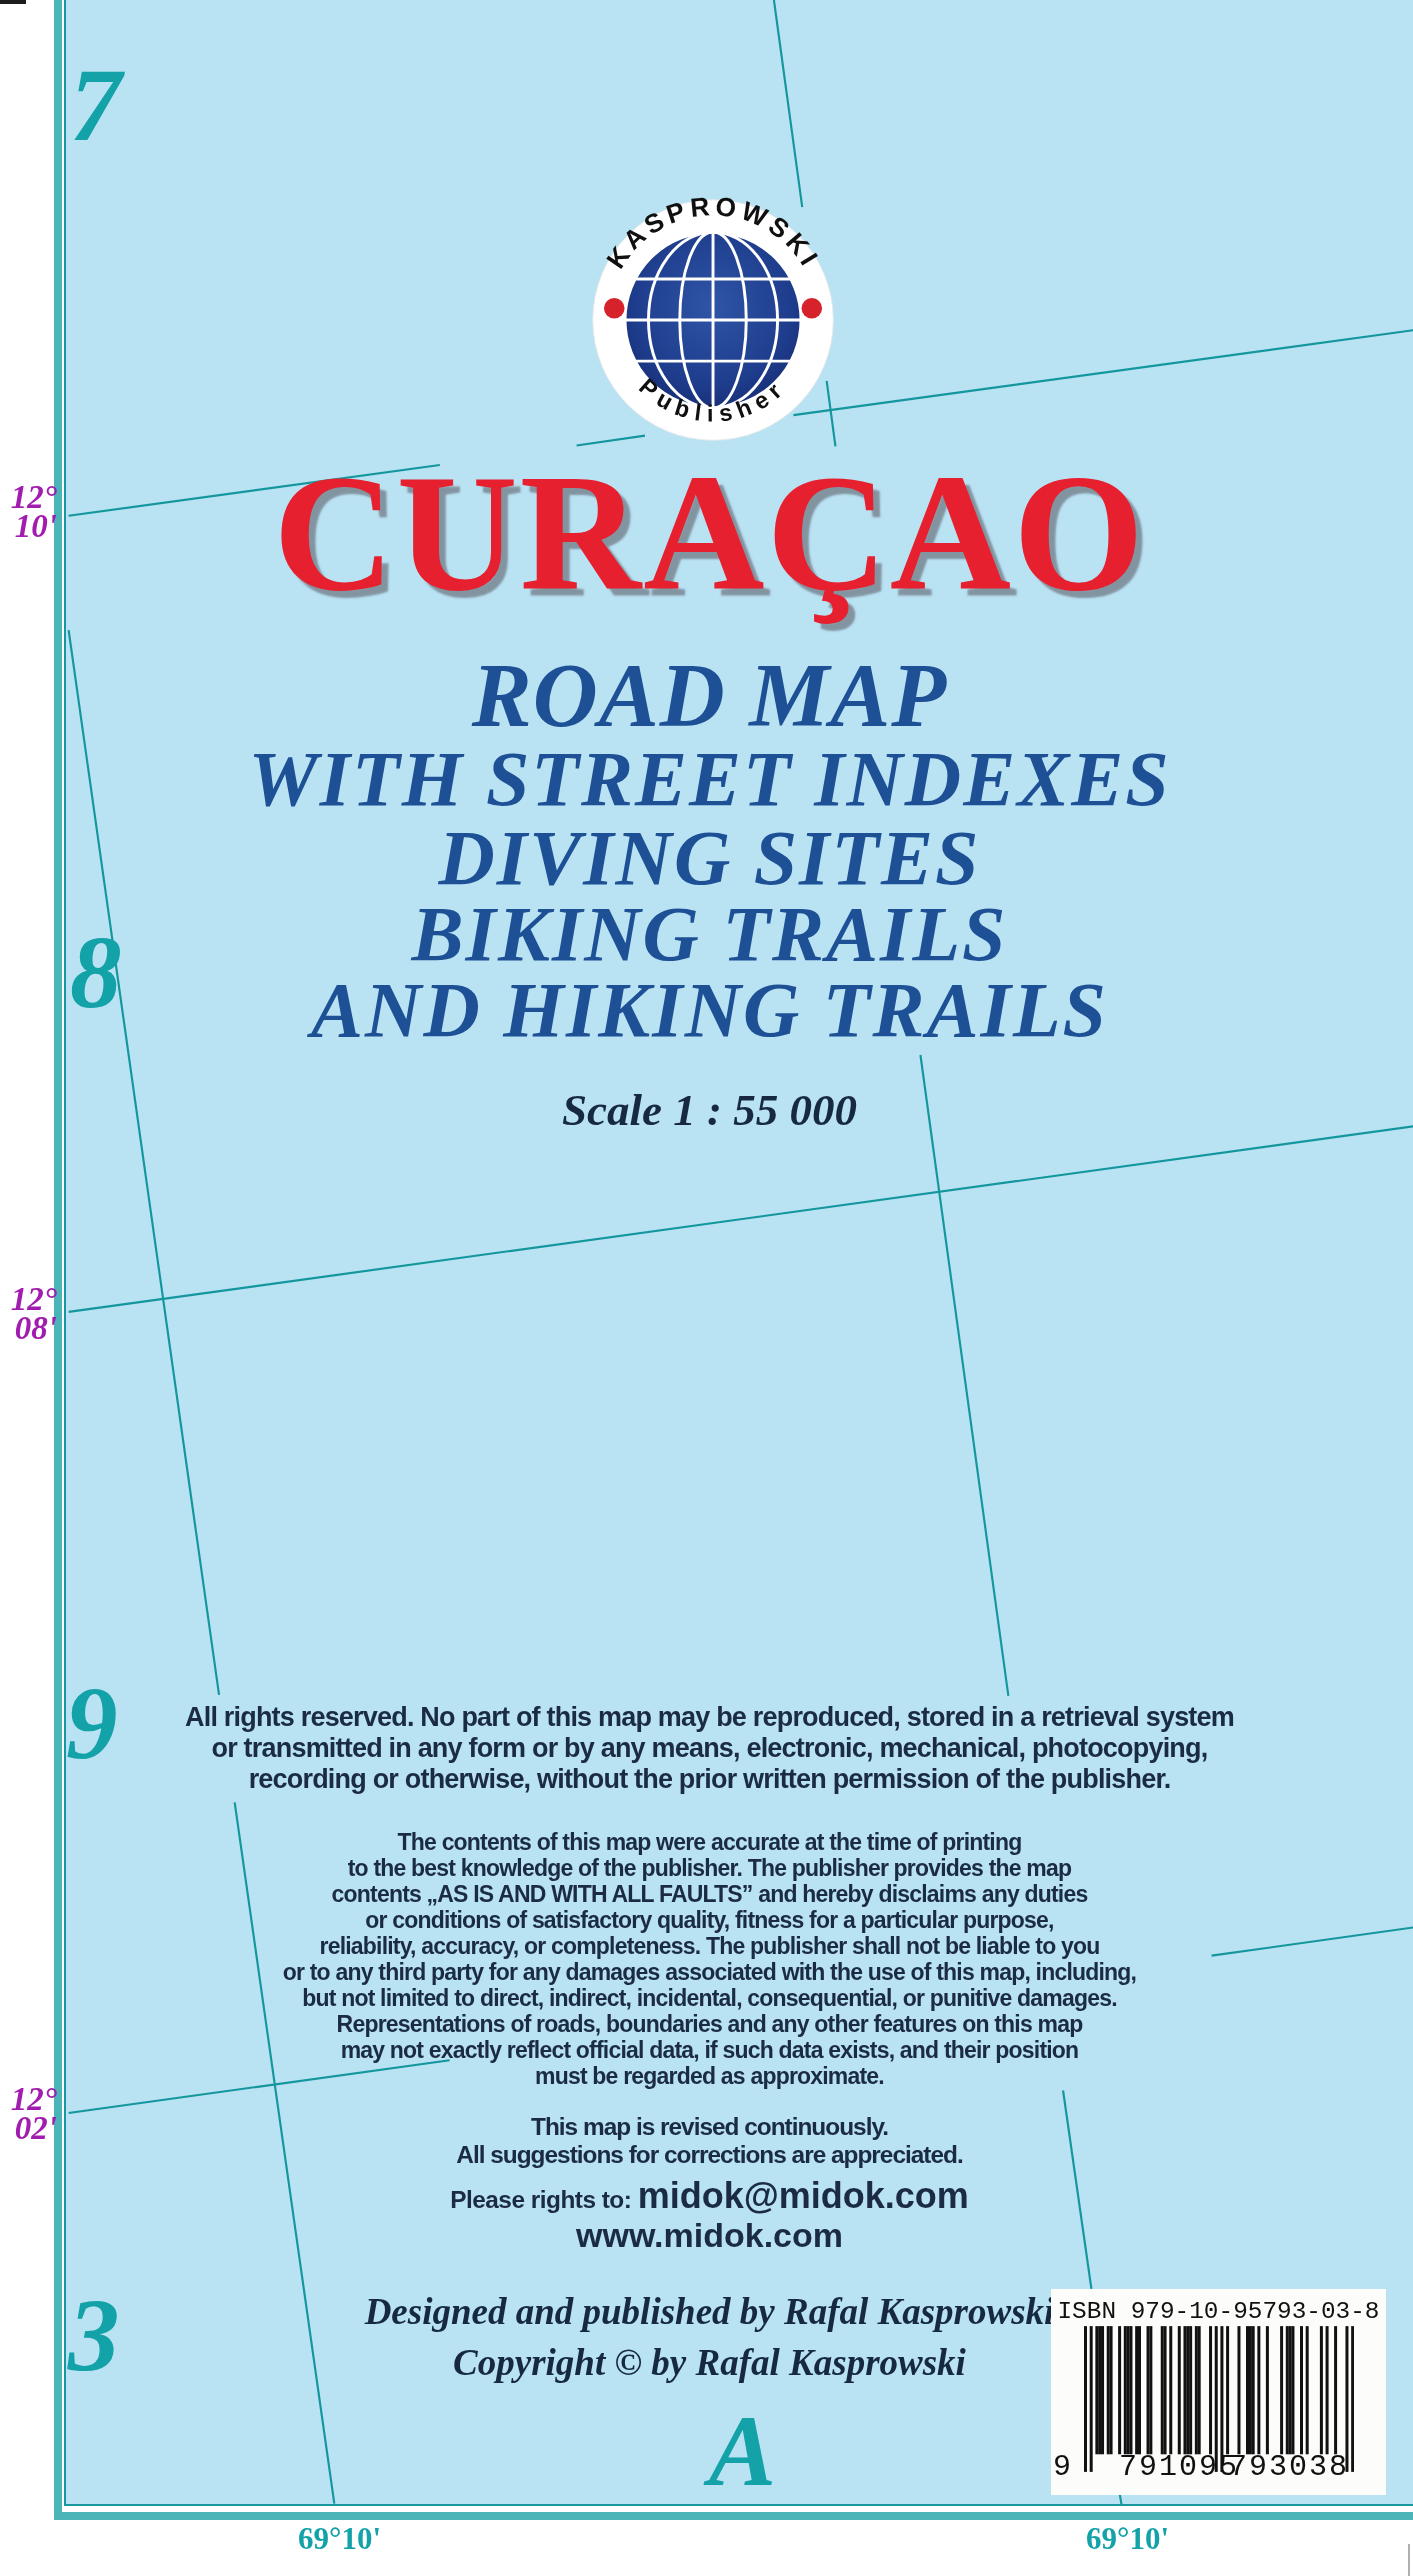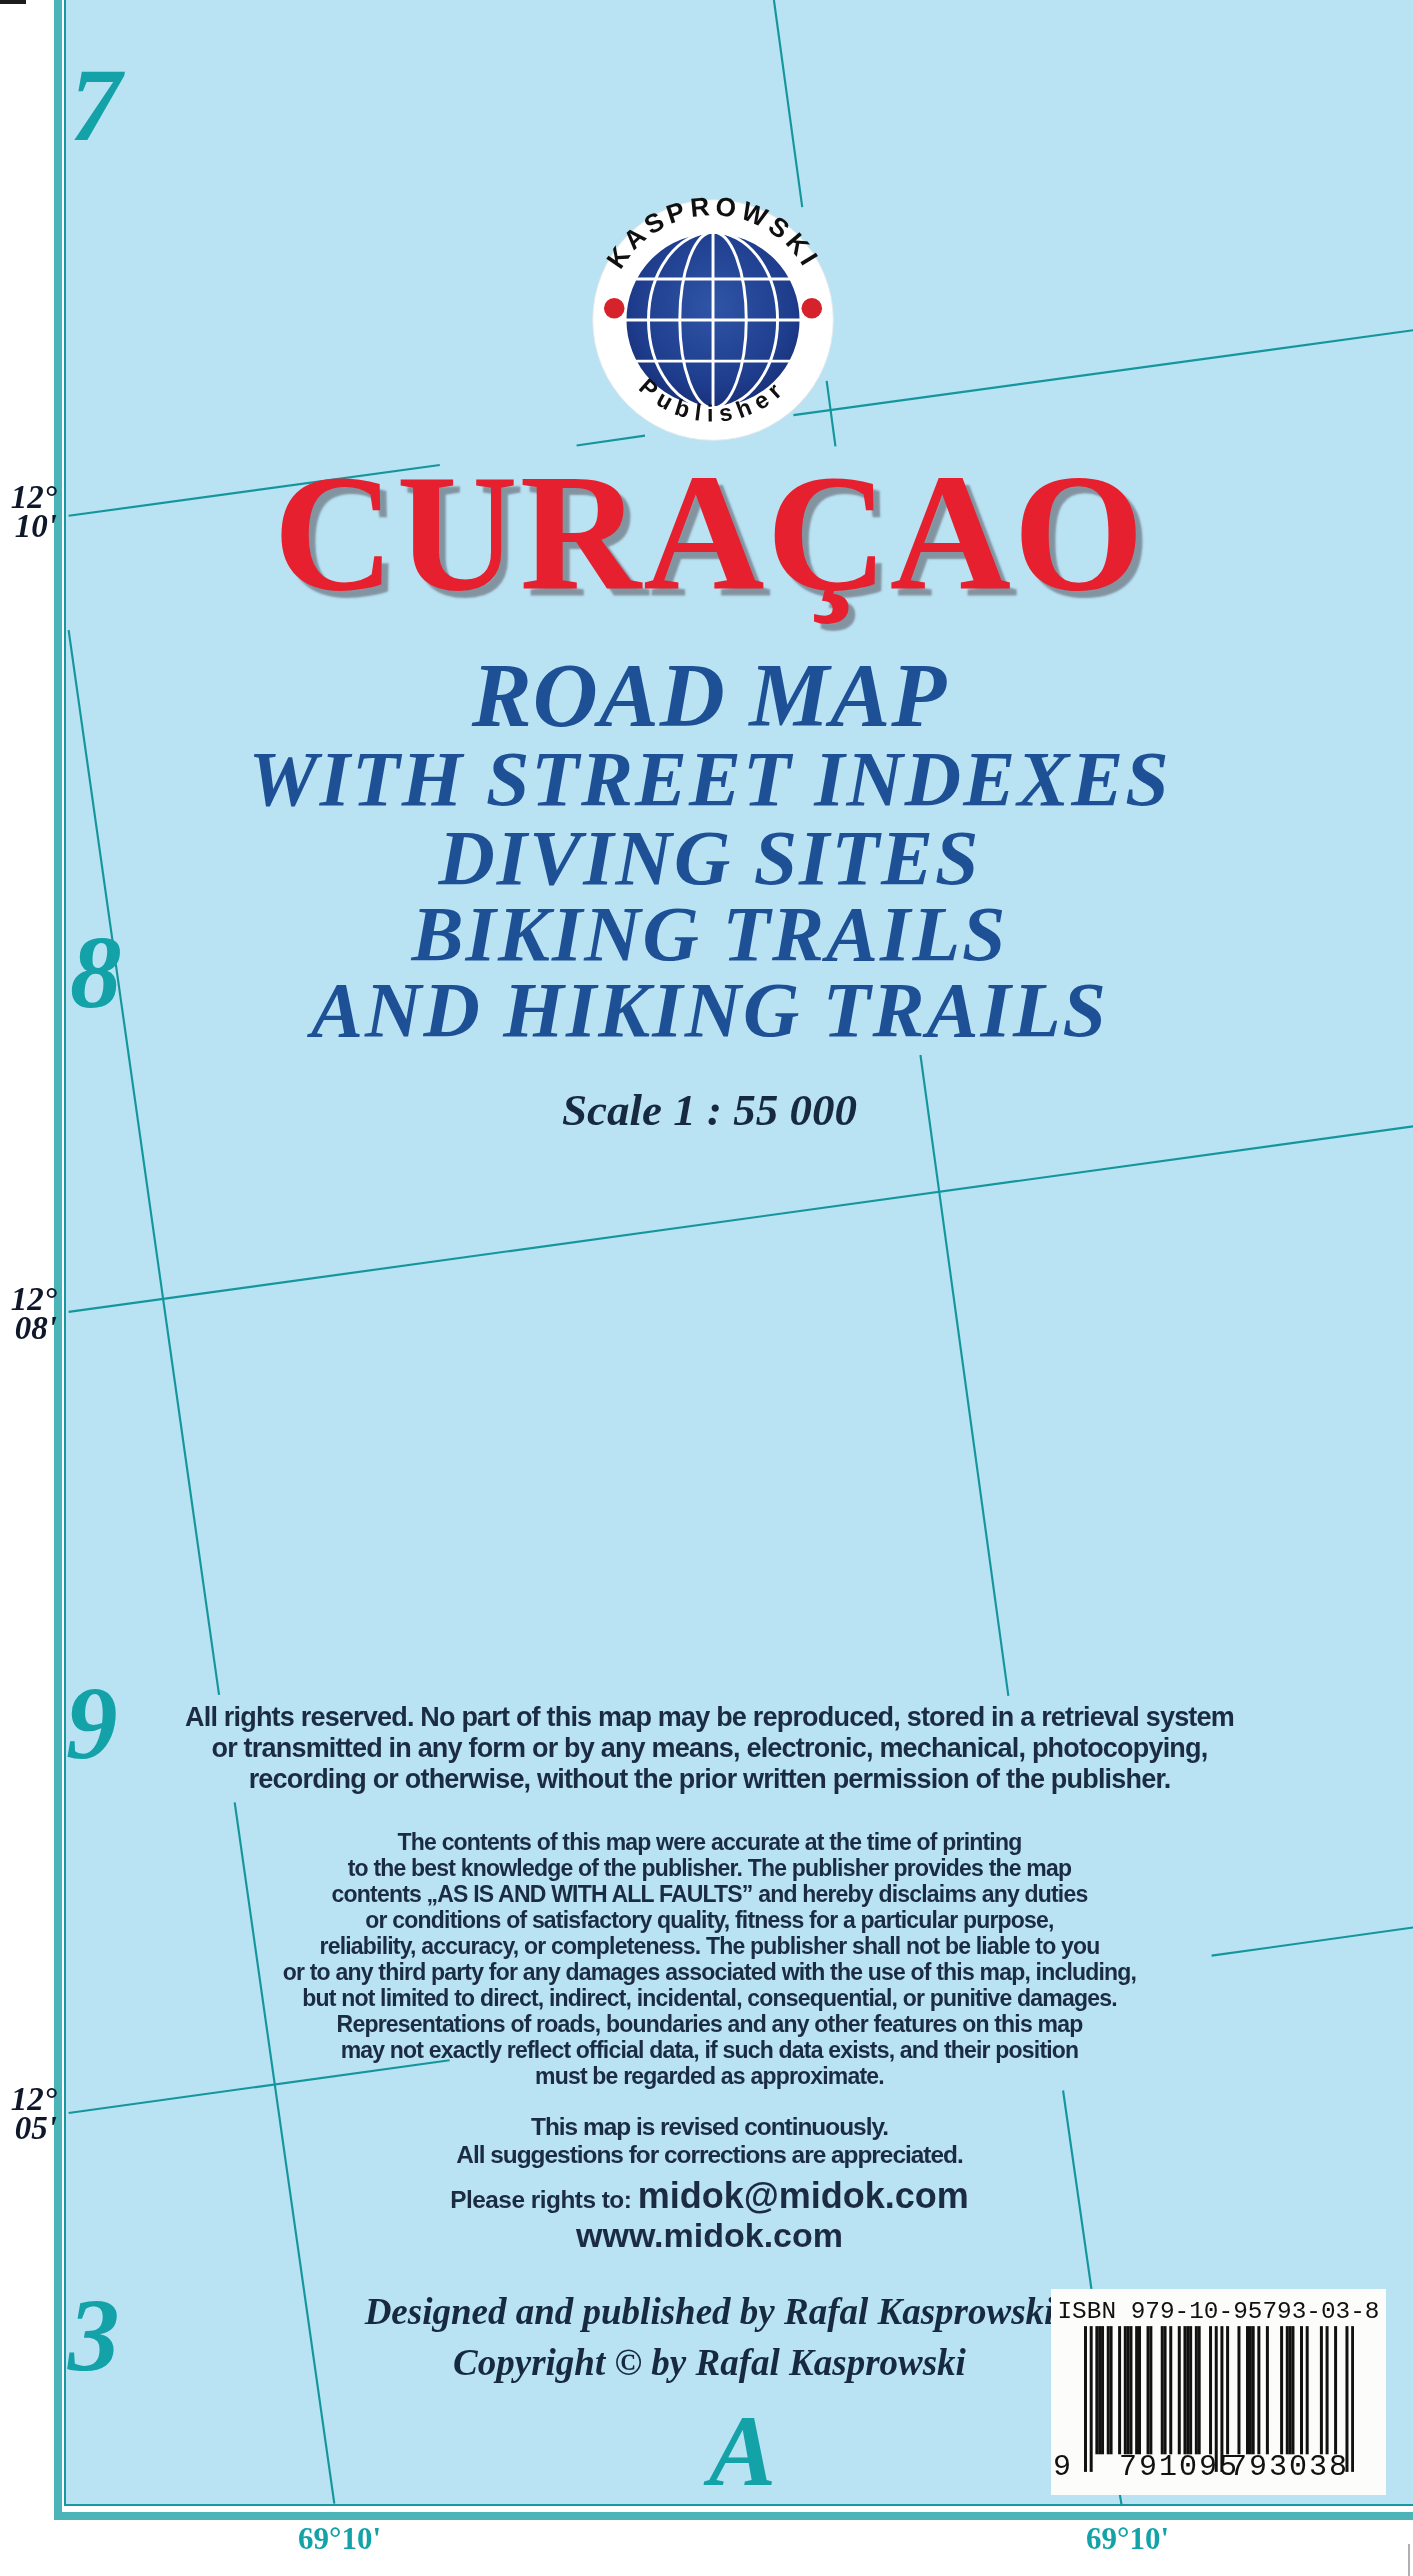--- a/index.html
+++ b/index.html
@@ -10,21 +10,21 @@
          background:#b9e2f3;border-left:2px solid #1797a0;border-bottom:2px solid #1797a0;box-sizing:border-box;}
   
   .frame-v{position:absolute;left:54px;top:0;width:7.8px;height:2519px;background:#4ab4b8;}
   .frame-h{position:absolute;left:54px;top:2512px;width:1360px;height:7.8px;background:#4ab4b8;}
   
   #graticule{position:absolute;left:0;top:0;width:1414px;height:2576px;}
   
   .teal-num{position:absolute;font-family:"Liberation Serif","DejaVu Serif",serif;
             font-style:italic;font-weight:bold;color:#12a2a8;line-height:1;}
   .coord-label{position:absolute;font-family:"Liberation Serif","DejaVu Serif",serif;
-               font-style:italic;font-weight:bold;color:#0f172a;font-size:33px;line-height:29px;
+               font-style:italic;font-weight:bold;color:#a21caf;font-size:33px;line-height:29px;
                width:55px;text-align:right;}
   .lon-label{position:absolute;font-family:"Liberation Serif","DejaVu Serif",serif;
              font-weight:bold;color:#12a2a8;font-size:31px;width:117px;text-align:center;}
   
   .centered{position:absolute;left:0;width:1419px;text-align:center;}
   #map-title{top:444px;font-family:"Liberation Serif","DejaVu Serif",serif;font-weight:bold;
              font-size:168px;line-height:176px;color:#e6202e;letter-spacing:2px;
              text-shadow:6.8px 6.8px 2px rgba(125,140,152,0.9);}
   .subtitle{font-family:"Liberation Serif","DejaVu Serif",serif;font-style:italic;font-weight:bold;
             color:#1e5096;}
@@ -222,20 +222,20 @@
   <div class="coord-label" style="left:2px;top:483px;">
     <div>12°</div>
     <div>10'</div>
   </div>
   <div class="coord-label" style="left:2px;top:1285px;">
     <div>12°</div>
     <div>08'</div>
   </div>
   <div class="coord-label" style="left:2px;top:2085px;">
     <div>12°</div>
-    <div>05'</div>
+    <div>02'</div>
   </div>
 
   <div class="lon-label" style="left:281px;top:2521px;">69°10'</div>
   <div class="lon-label" style="left:1069px;top:2521px;">69°10'</div>
 
 </div>
 
 
 </body></html>

